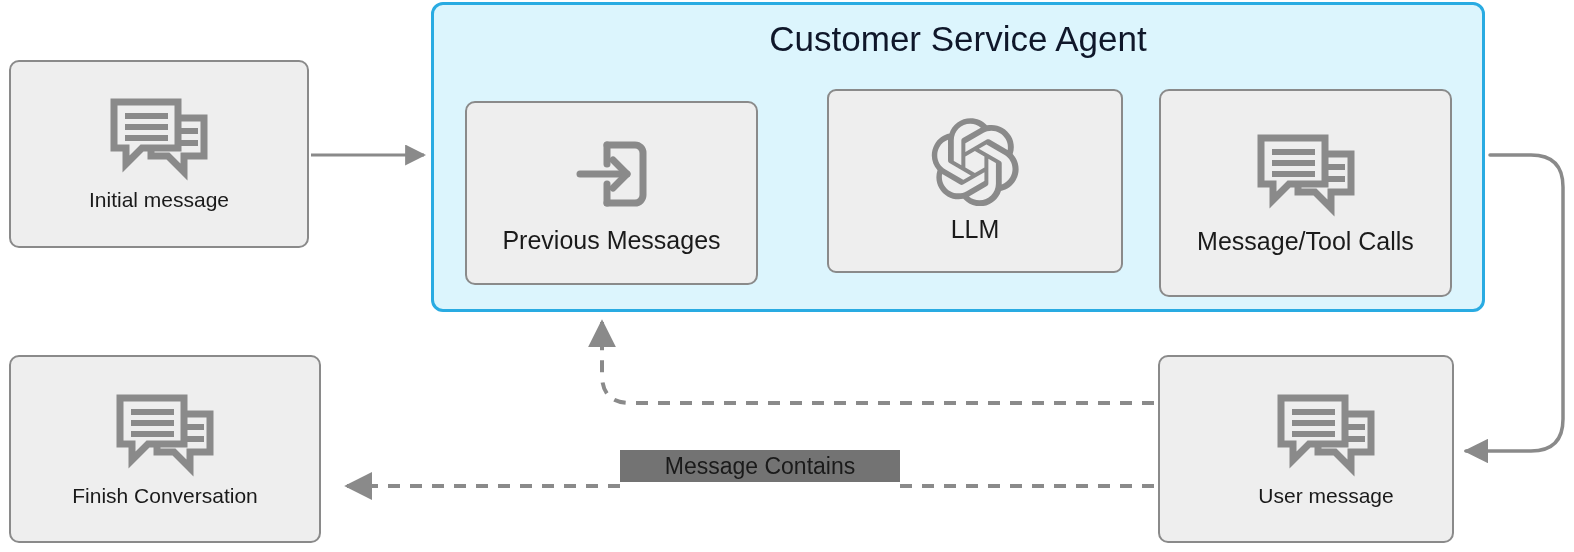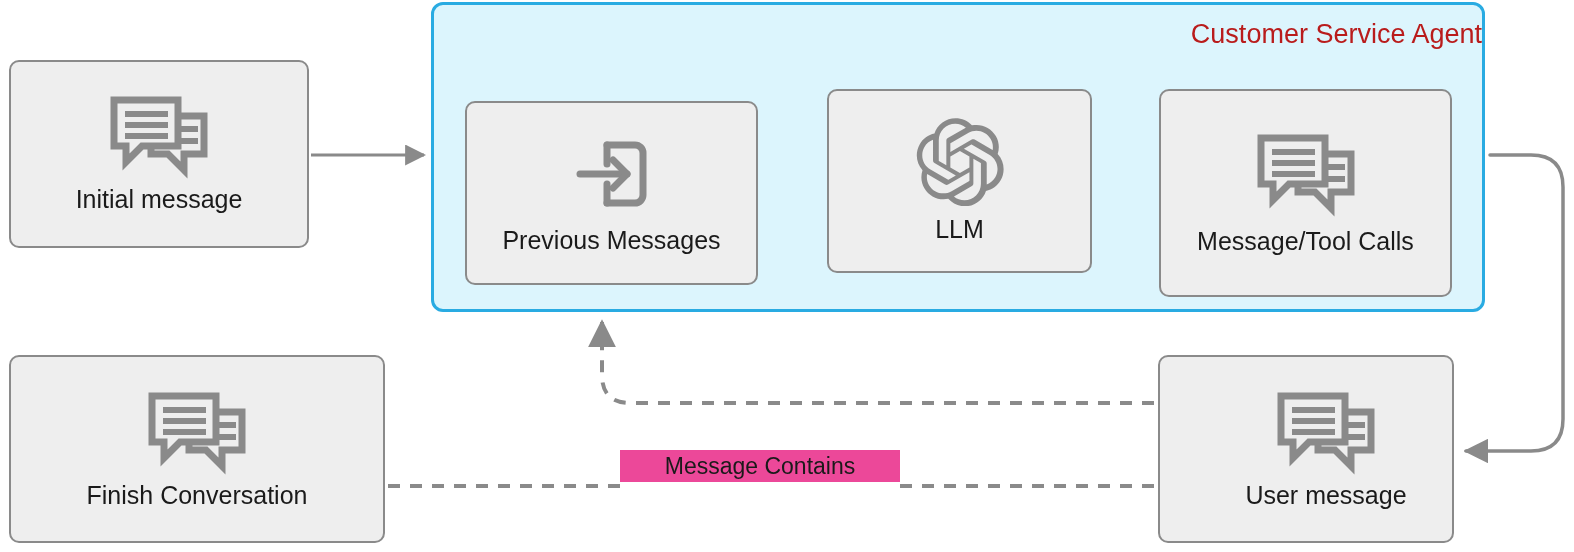--- a/index.html
+++ b/index.html
@@ -30,73 +30,73 @@
     display:flex;
     flex-direction:column;
     align-items:center;
     justify-content:center;
   }
   .node .icon{
     display:block;
     line-height:0;
   }
   .node .label{
-    font-size:25px;
+    font-size:21px;
     color:#1a1a1a;
     text-align:center;
     white-space:nowrap;
     line-height:1.1;
   }
   
   #node-initial-message{ left:9px;  top:60px;  width:300px; height:188px; }
   #node-initial-message .icon{ margin-bottom:6px; }
   #node-initial-message .label{ margin-bottom:2px; }
 
-  #node-finish-conversation{ left:9px;  top:355px; width:376px; height:188px; }
+  #node-finish-conversation{ left:9px;  top:355px; width:312px; height:188px; }
   #node-finish-conversation .icon{ margin-bottom:6px; }
 
   #node-user-message{ left:1158px; top:355px; width:296px; height:188px;padding-left:40px; }
   #node-user-message .icon{ margin-bottom:6px; }
 
   
   #agent-panel{
     position:absolute;
     left:431px; top:2px;
     width:1054px; height:310px;
     box-sizing:border-box;
     background:#dcf5fd;
     border:3px solid #29abe2;
     border-radius:12px;
   }
   #agent-panel .panel-title{
     position:absolute;
     left:0; top:14px;
     width:100%;
-    text-align:right;
-    font-size:27px;
-    color:#b91c1c;
+    text-align:center;
+    font-size:35px;
+    color:#0f172a;
     white-space:nowrap;
   }
   
   #node-previous-messages{ left:465px; top:89px; width:293px; height:184px;margin-top:12px; }
-  #node-llm{              left:827px; top:89px; width:265px; height:184px; }
+  #node-llm{              left:827px; top:89px; width:296px; height:184px;border-radius:9px; }
   #node-message-tool-calls{left:1159px;top:89px; width:293px; height:208px; }
   .inner .label{ font-size:25px; }
   .inner .icon{ margin-bottom:10px; }
 
   
   #edge-label-stop-token{
     position:absolute;
     left:620px; top:450px;
     width:280px;
     text-align:center;
     font-size:23px;
     line-height:1.22;
     color:#1a1a1a;
-    background:#ec4899;
+    background:#737373;
     padding:2px 6px;
     box-sizing:border-box;
     white-space:nowrap;
   }
 </style>
 </head>
 <body>
 
 <div id="canvas">
 

